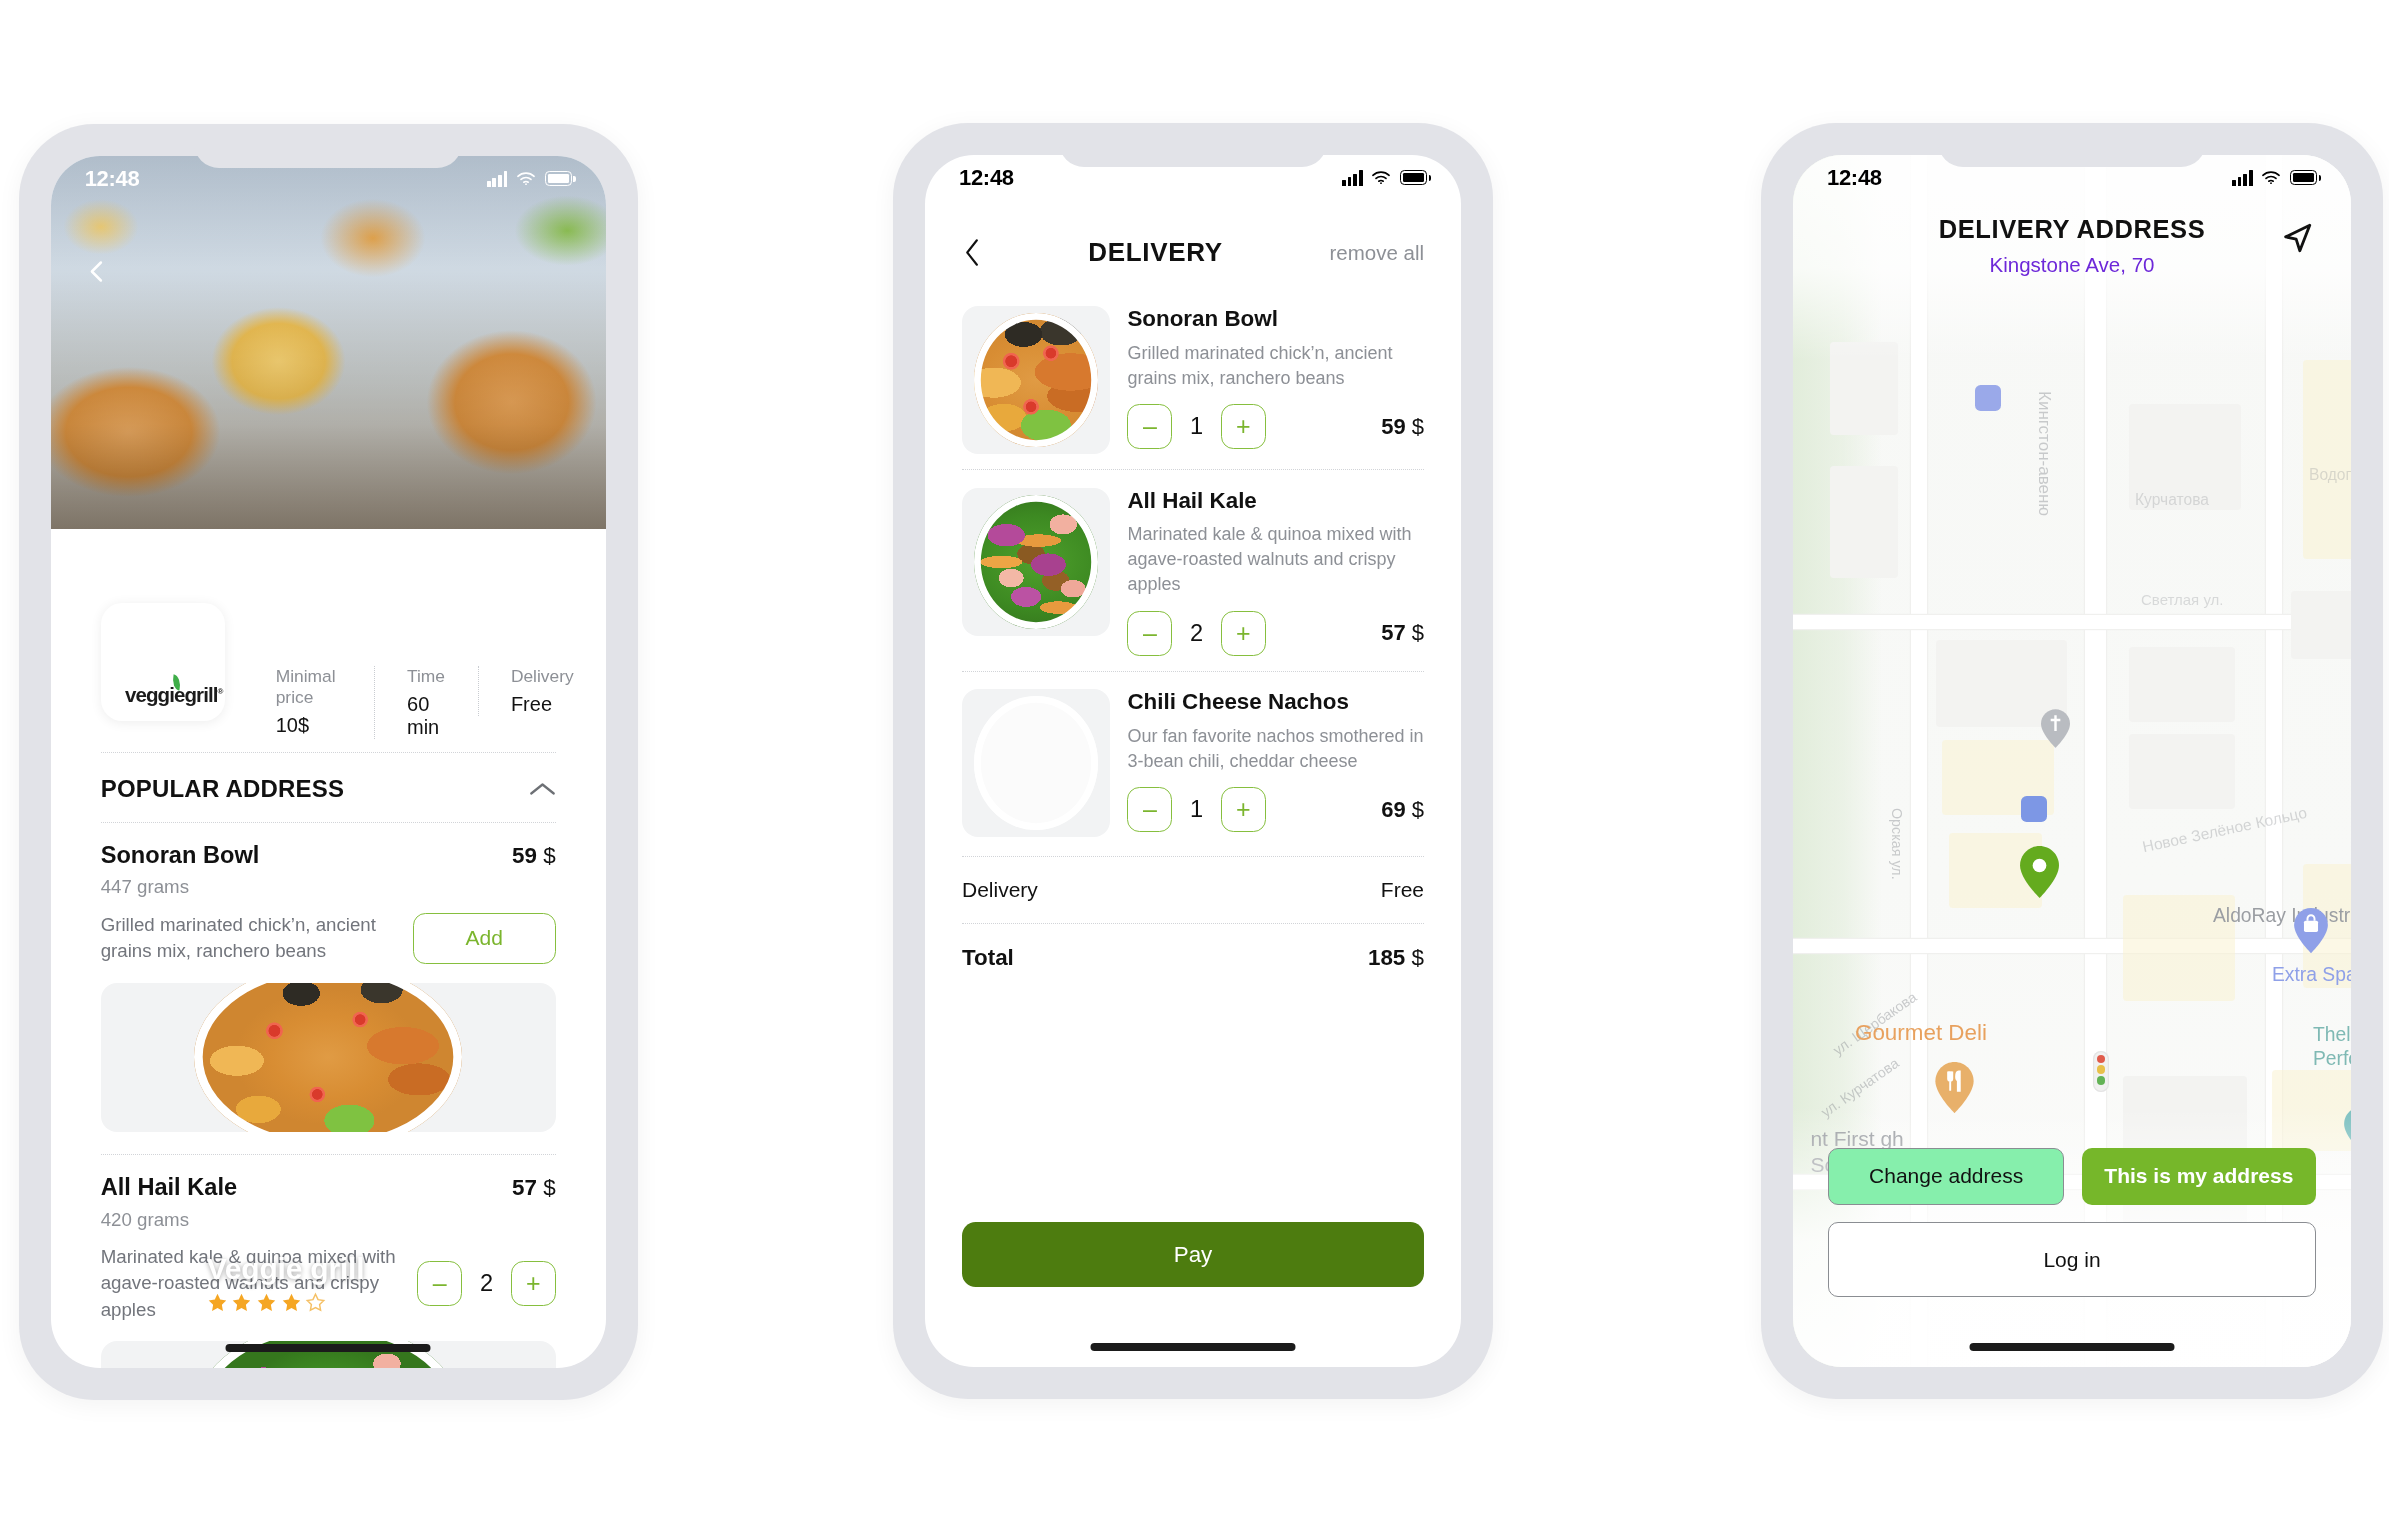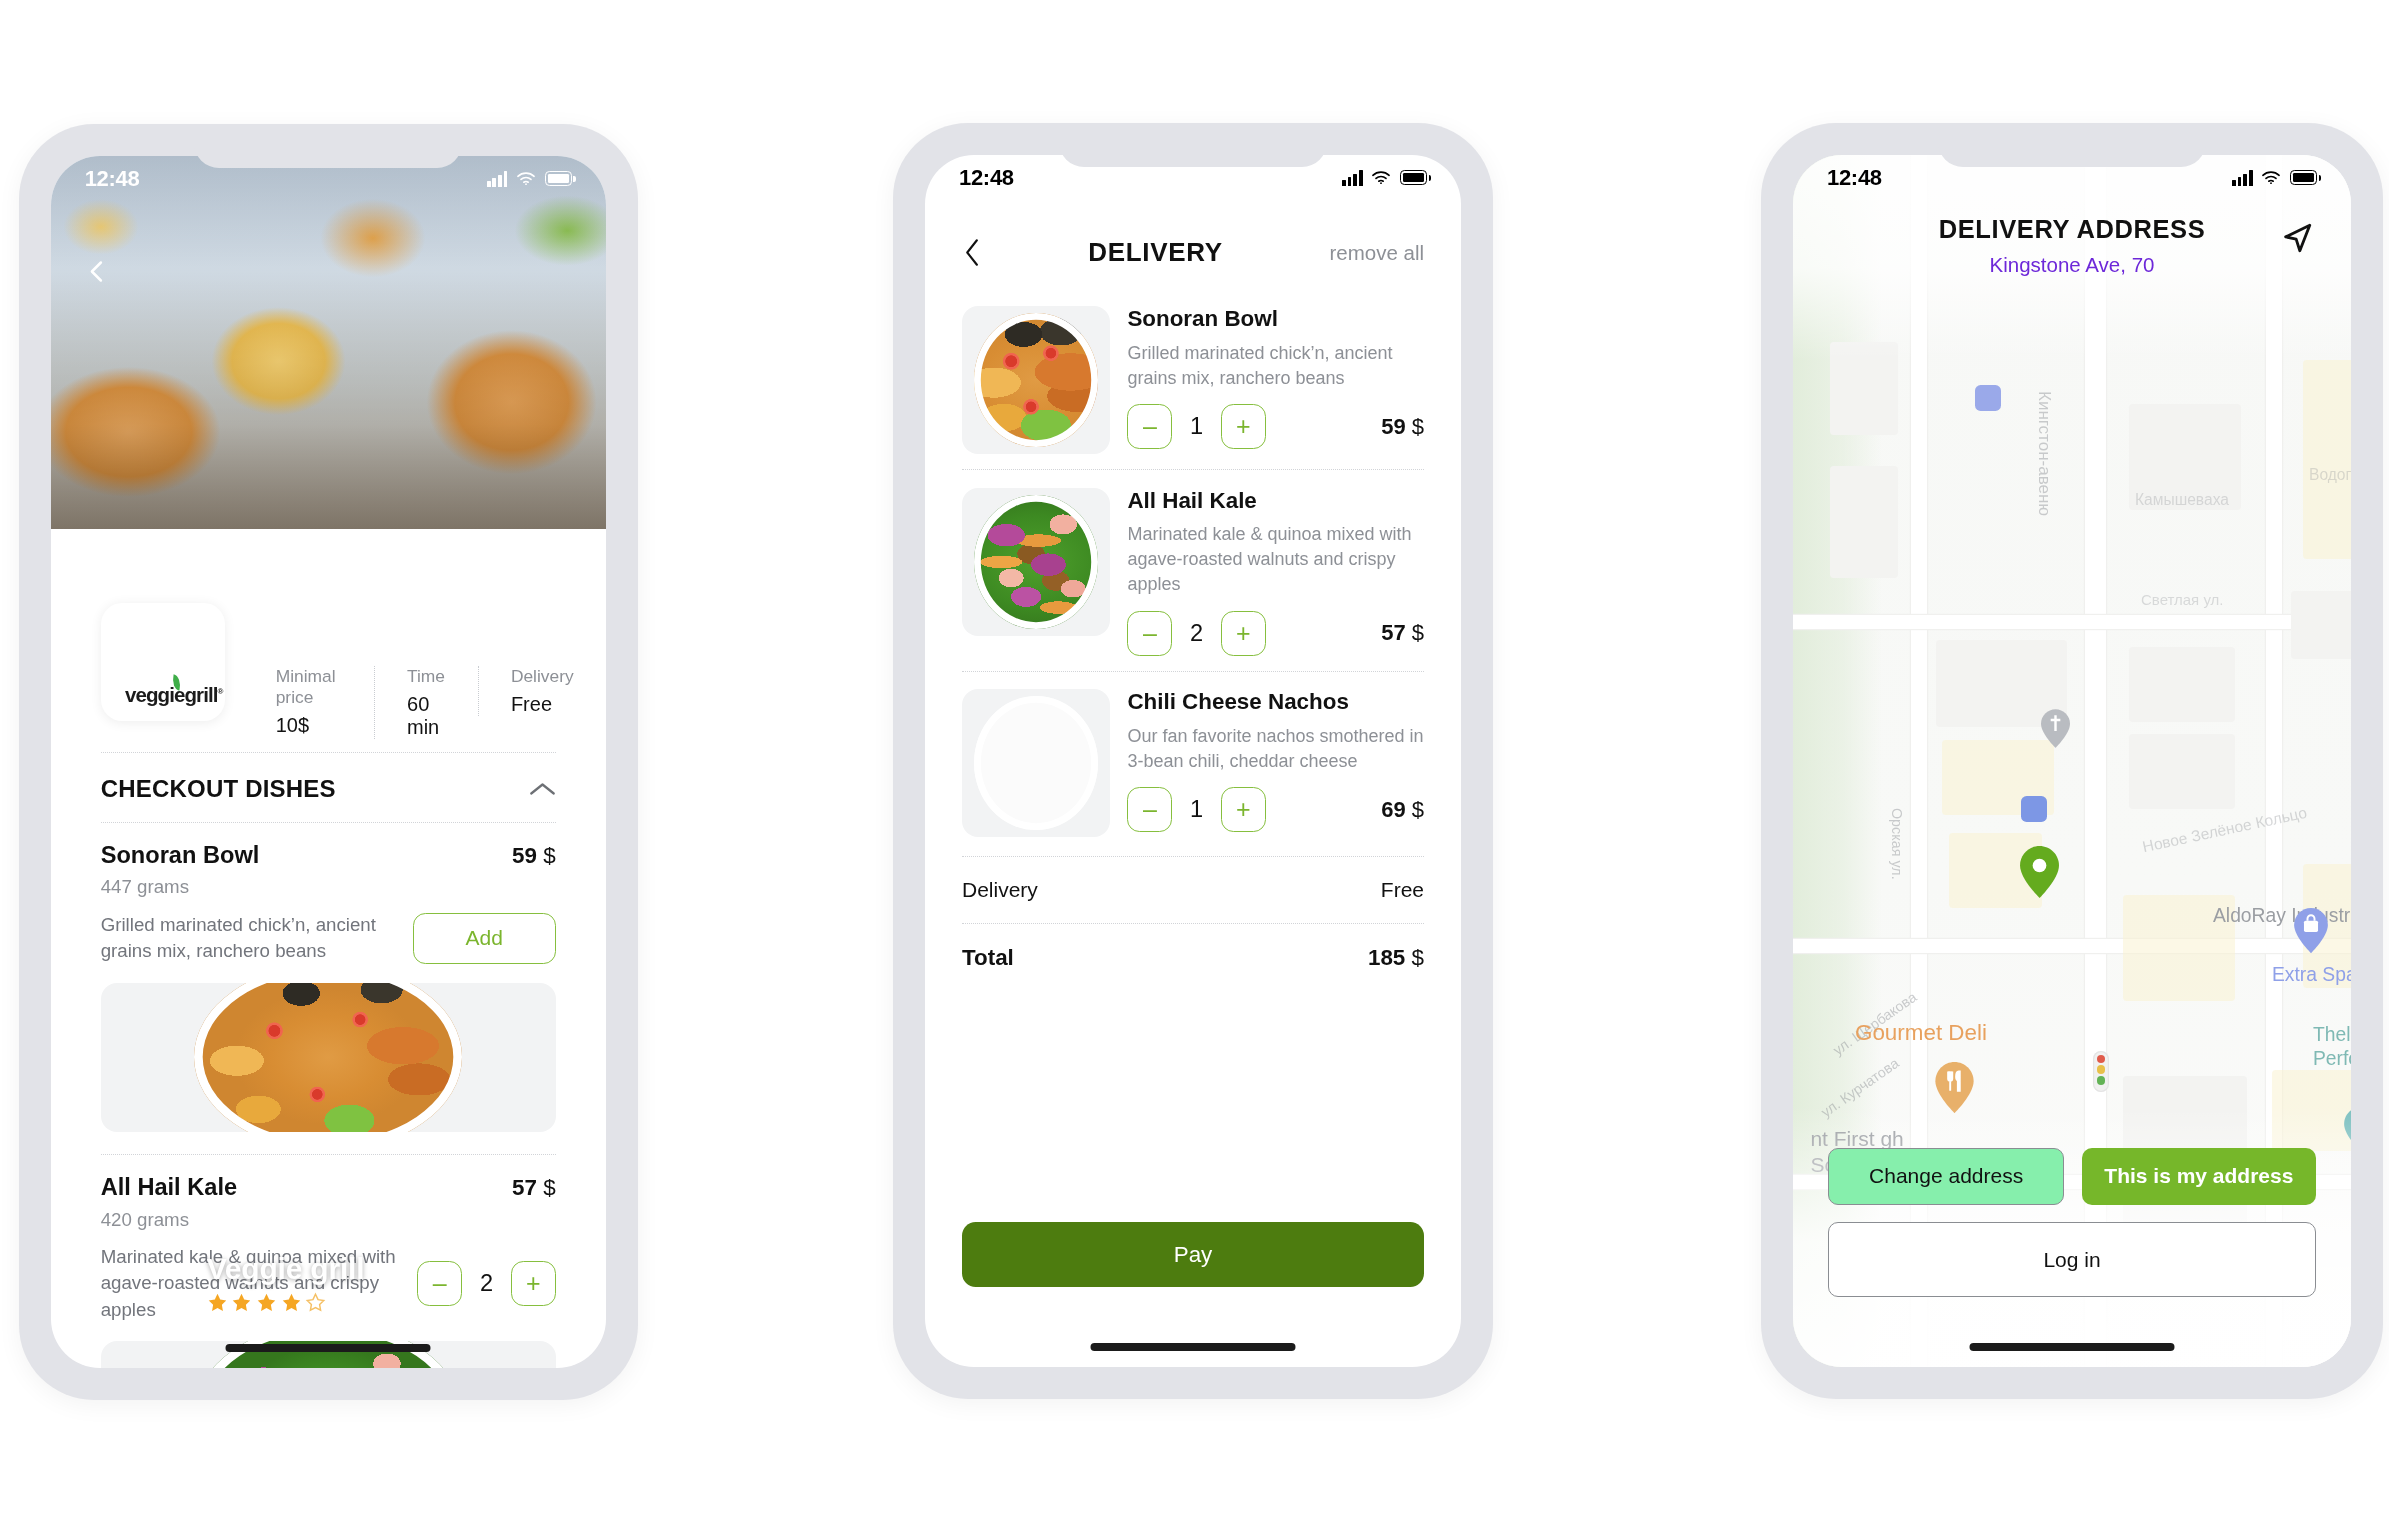--- a/index.html
+++ b/index.html
@@ -355,21 +355,21 @@
         <div class="info-cell">
           <div class="info-label">Delivery</div>
           <div class="info-value">Free</div>
         </div>
       </div>
 
       <div style="position:absolute; top:596px; left:0; right:0;">
         <div class="dotted-rule"></div>
 
         <div class="section-head">
-          <div class="section-title">CHECKOUT DISHES</div>
+          <div class="section-title">POPULAR ADDRESS</div>
           <span class="chev-up">
             <svg viewBox="0 0 24 14" fill="none" stroke="#6d7075" stroke-width="2" stroke-linecap="round" stroke-linejoin="round">
                 <polyline points="2 11 12 3 22 11"></polyline>
               </svg>
           </span>
         </div>
 
         <div class="dotted-rule"></div>
 
         <div class="dish">
@@ -577,21 +577,21 @@
         <div class="blk y" style="left:479px; top:915px; width:106px; height:81px;"></div>
 
         <div class="map-street rot90" style="left:261px; top:236px;">Кингстон-авеню</div>
         <div class="map-street rot90" style="left:112px; top:653px; font-size:14.3px;">Орская ул.</div>
         <div class="map-street rot-35" style="left:37px; top:890px; font-size:14.3px;">ул. Щербакова</div>
         <div class="map-street rot-35" style="left:25px; top:952px; font-size:14.3px;">ул. Курчатова</div>
         <div class="map-street" style="left:112px; top:1008px; font-size:15.6px; opacity:.28;">Орджоникидзе</div>
         <div class="map-street" style="left:348px; top:436px; font-size:15px; opacity:.3;">Светлая ул.</div>
         <div class="map-street" style="left:348px; top:666px; transform:rotate(-12deg); font-size:15.6px; opacity:.35;">Новое Зелёное Кольцо</div>
         <div class="map-street" style="left:516px; top:311px; font-size:15.6px; opacity:.3;">Водопадный</div>
-        <div class="map-street" style="left:342px; top:336px; font-size:15.6px; opacity:.3;">Камышеваха</div>
+        <div class="map-street" style="left:342px; top:336px; font-size:15.6px; opacity:.3;">Курчатова</div>
 
         <div class="pin" style="left:248px; top:554px; width:29px; height:39px;">
           <svg viewBox="0 0 24 32">
               <path d="M12 0C5.4 0 0 5.4 0 12c0 8.2 12 20 12 20s12-11.8 12-20C24 5.4 18.6 0 12 0z" fill="#b9bcc1"></path>
               <path d="M11 5h2v3h3v2h-3v8h-2v-8H8V8h3z" fill="#fff"></path>
             </svg>
         </div>
 
         <div class="poi" style="left:420px; top:750px;">AldoRay Industries</div>
         <div class="poi blue" style="left:479px; top:809px;">Extra Space Sto</div>

